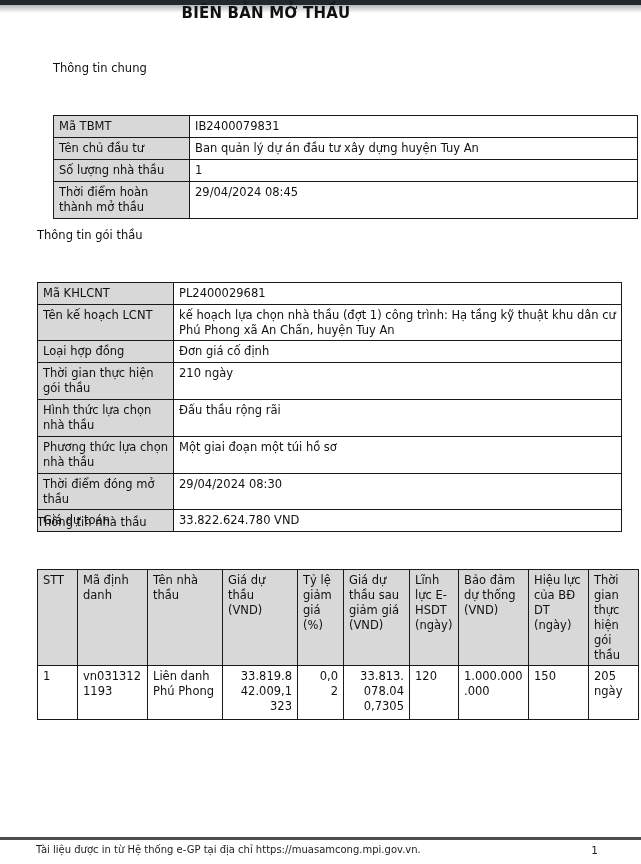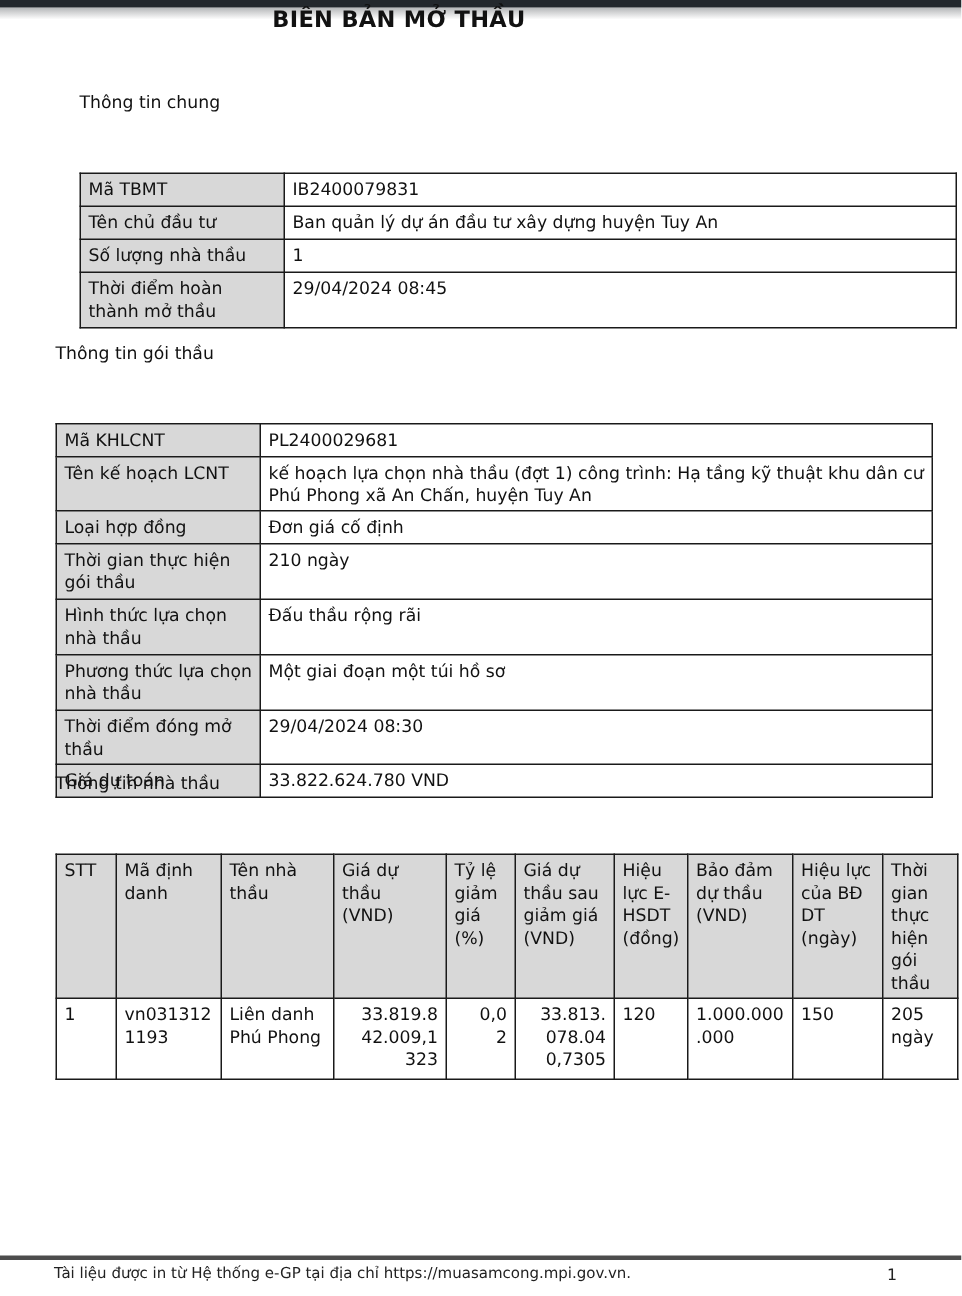--- a/index.html
+++ b/index.html
@@ -138,22 +138,22 @@
         <col style="width:50px">
     </colgroup>
     <thead>
       <tr style="height:95px">
         <th>STT</th>
         <th>Mã định danh</th>
         <th>Tên nhà thầu</th>
         <th>Giá dự thầu (VND)</th>
         <th>Tỷ lệ giảm giá (%)</th>
         <th>Giá dự thầu sau giảm giá (VND)</th>
-        <th>Hiệu lực E-HSDT (đồng)</th>
-        <th>Bảo đảm dự thầu (VND)</th>
+        <th>Lĩnh lực E-HSDT (ngày)</th>
+        <th>Bảo đảm dự thống (VND)</th>
         <th>Hiệu lực của BĐ DT (ngày)</th>
         <th>Thời gian thực hiện gói thầu</th>
       </tr>
     </thead>
     <tbody>
       <tr style="height:54px">
         <td>1</td>
         <td class="wrap-any">vn0313121193</td>
         <td>Liên danh Phú Phong</td>
         <td class="num">33.819.842.009,1323</td>

